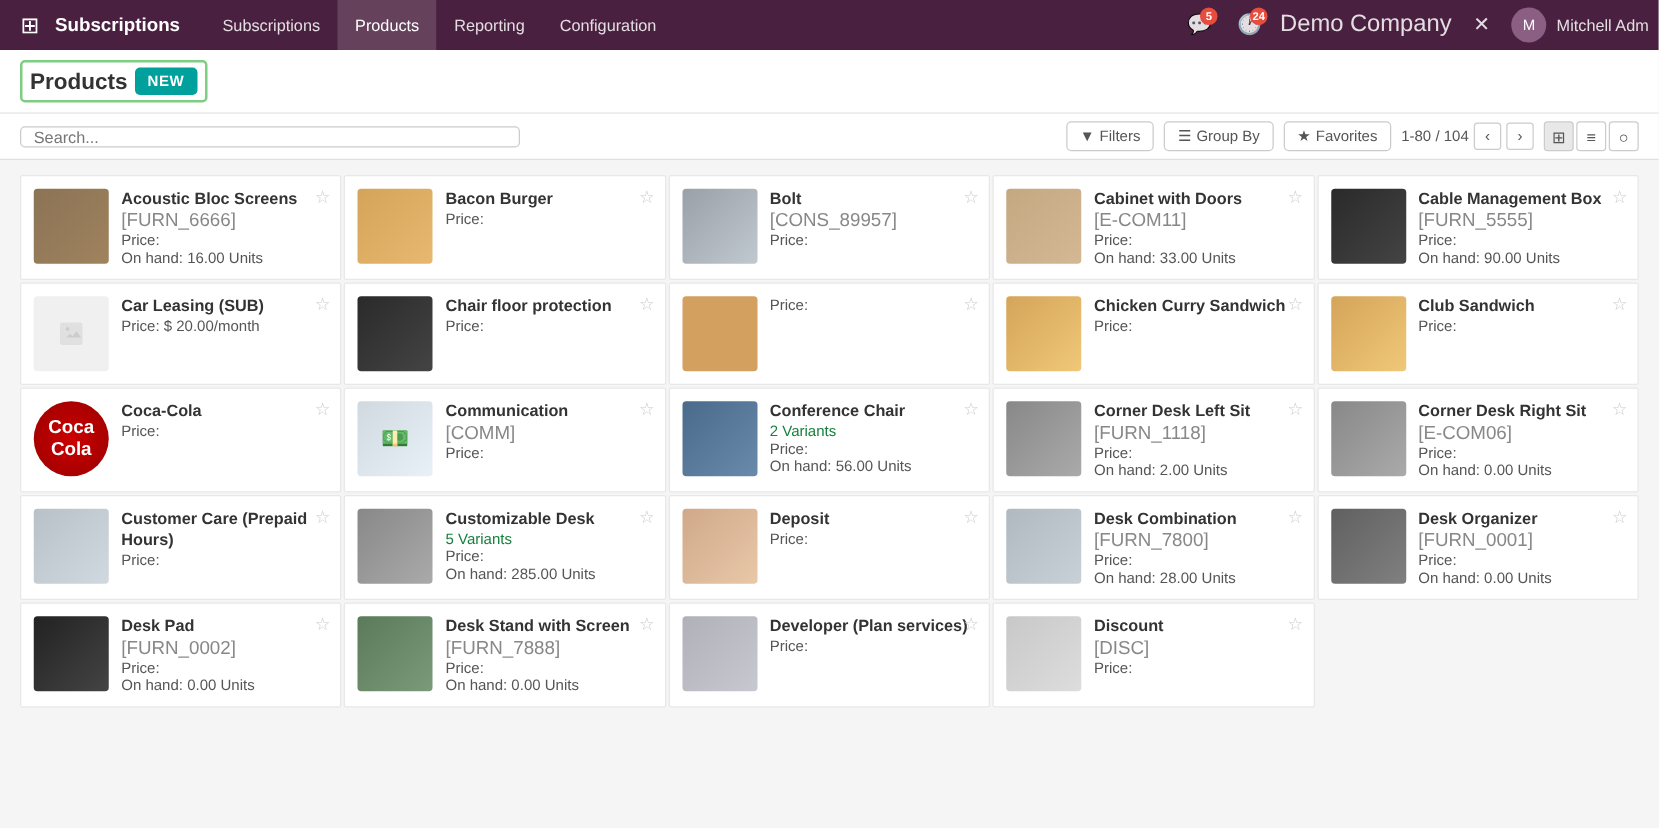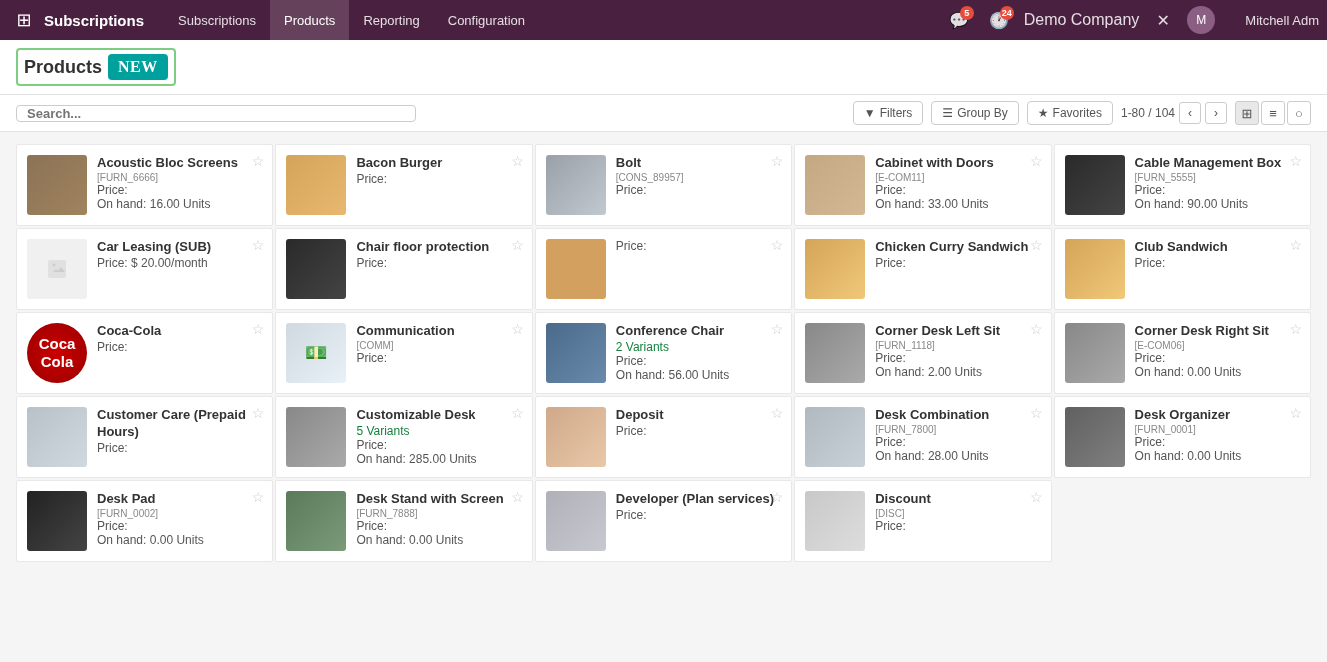--- a/index.html
+++ b/index.html
@@ -36,43 +36,42 @@
     .topbar-icon-btn {
       position: relative; width: 32px; height: 32px; display: flex; align-items: center; justify-content: center;
       color: rgba(255,255,255,0.85); cursor: pointer; font-size: 16px;
     }
     .topbar-badge {
       position: absolute; top: 2px; right: 2px; background: #e74c3c; color: #fff;
       font-size: 9px; width: 14px; height: 14px; border-radius: 50%;
       display: flex; align-items: center; justify-content: center; font-weight: bold;
     }
     .topbar-company {
-      color: rgba(255,255,255,0.85); font-size: 16px; cursor: pointer;
+      color: rgba(255,255,255,0.85); font-size: 19px; cursor: pointer;
     }
     .topbar-avatar {
       width: 28px; height: 28px; border-radius: 50%; background: #8b5e83;
       display: flex; align-items: center; justify-content: center; color: #fff; font-size: 12px; cursor: pointer;
     }
-    .topbar-username { color: rgba(255,255,255,0.85); font-size: 13px; cursor: pointer; margin-left: 22px; }
+    .topbar-username { color: rgba(255,255,255,0.85); font-size: 13px; cursor: pointer; }
 
     
     .subheader {
       background: #fff;
       border-bottom: 1px solid #e0e0e0;
       padding: 8px 16px 8px 16px;
       display: flex;
       align-items: center;
       gap: 10px;
     }
     .page-title { font-size: 18px; font-weight: 600; color: #333; }
     .new-button {
       background: #00a09d; color: #fff; border: none; padding: 4px 10px;
-      border-radius: 4px; font-size: 16px; font-weight: 700; cursor: pointer;
+      border-radius: 4px; font-size: 12px; font-weight: 700; cursor: pointer;
       letter-spacing: 0.5px;
-      font-family: Liberation Serif, serif;
     }
     .subheader-highlight {
       border: 2px solid #7dce82;
       border-radius: 4px;
       padding: 4px 6px;
       display: flex; align-items: center; gap: 6px;
     }
 
     
     .toolbar {
@@ -84,21 +83,20 @@
       gap: 0;
     }
     .search-bar {
       flex: 1;
       max-width: 400px;
       border: 1px solid #ccc;
       border-radius: 4px;
       padding: 0 10px;
       font-size: 13px;
       outline: none;
-      font-weight: bold;
     }
     .toolbar-actions {
       display: flex; align-items: center; gap: 8px; margin-left: auto;
     }
     .toolbar-btn {
       background: none; border: 1px solid #ccc; border-radius: 4px;
       padding: 4px 10px; font-size: 12px; cursor: pointer; display: flex; align-items: center; gap: 4px;
       color: #555;
     }
     .toolbar-pager { font-size: 12px; color: #555; display: flex; align-items: center; gap: 4px; }
@@ -139,21 +137,21 @@
       width: 60px; height: 60px; object-fit: cover; border-radius: 3px;
       background: #eee; display: flex; align-items: center; justify-content: center;
       flex-shrink: 0; overflow: hidden;
     }
     .product-img-placeholder {
       width: 60px; height: 60px; background: #f0f0f0; border-radius: 3px;
       display: flex; align-items: center; justify-content: center; flex-shrink: 0;
     }
     .product-info { flex: 1; min-width: 0; }
     .product-name { font-weight: 600; font-size: 13px; color: #333; line-height: 1.3; }
-    .product-ref { font-size: 10px; color: #888; }
+    .product-ref { font-size: 15px; color: #888; }
     .product-price { font-size: 12px; color: #555; }
     .product-stock { font-size: 12px; color: #555; }
     .product-variants { font-size: 12px; color: #15803d; }
     .star-btn {
       position: absolute; top: 8px; right: 8px;
       background: none; border: none; cursor: pointer; color: #ccc; font-size: 14px;
     }
 
     
     .img-brown { background: linear-gradient(135deg, #8B7355, #a0835e); }

